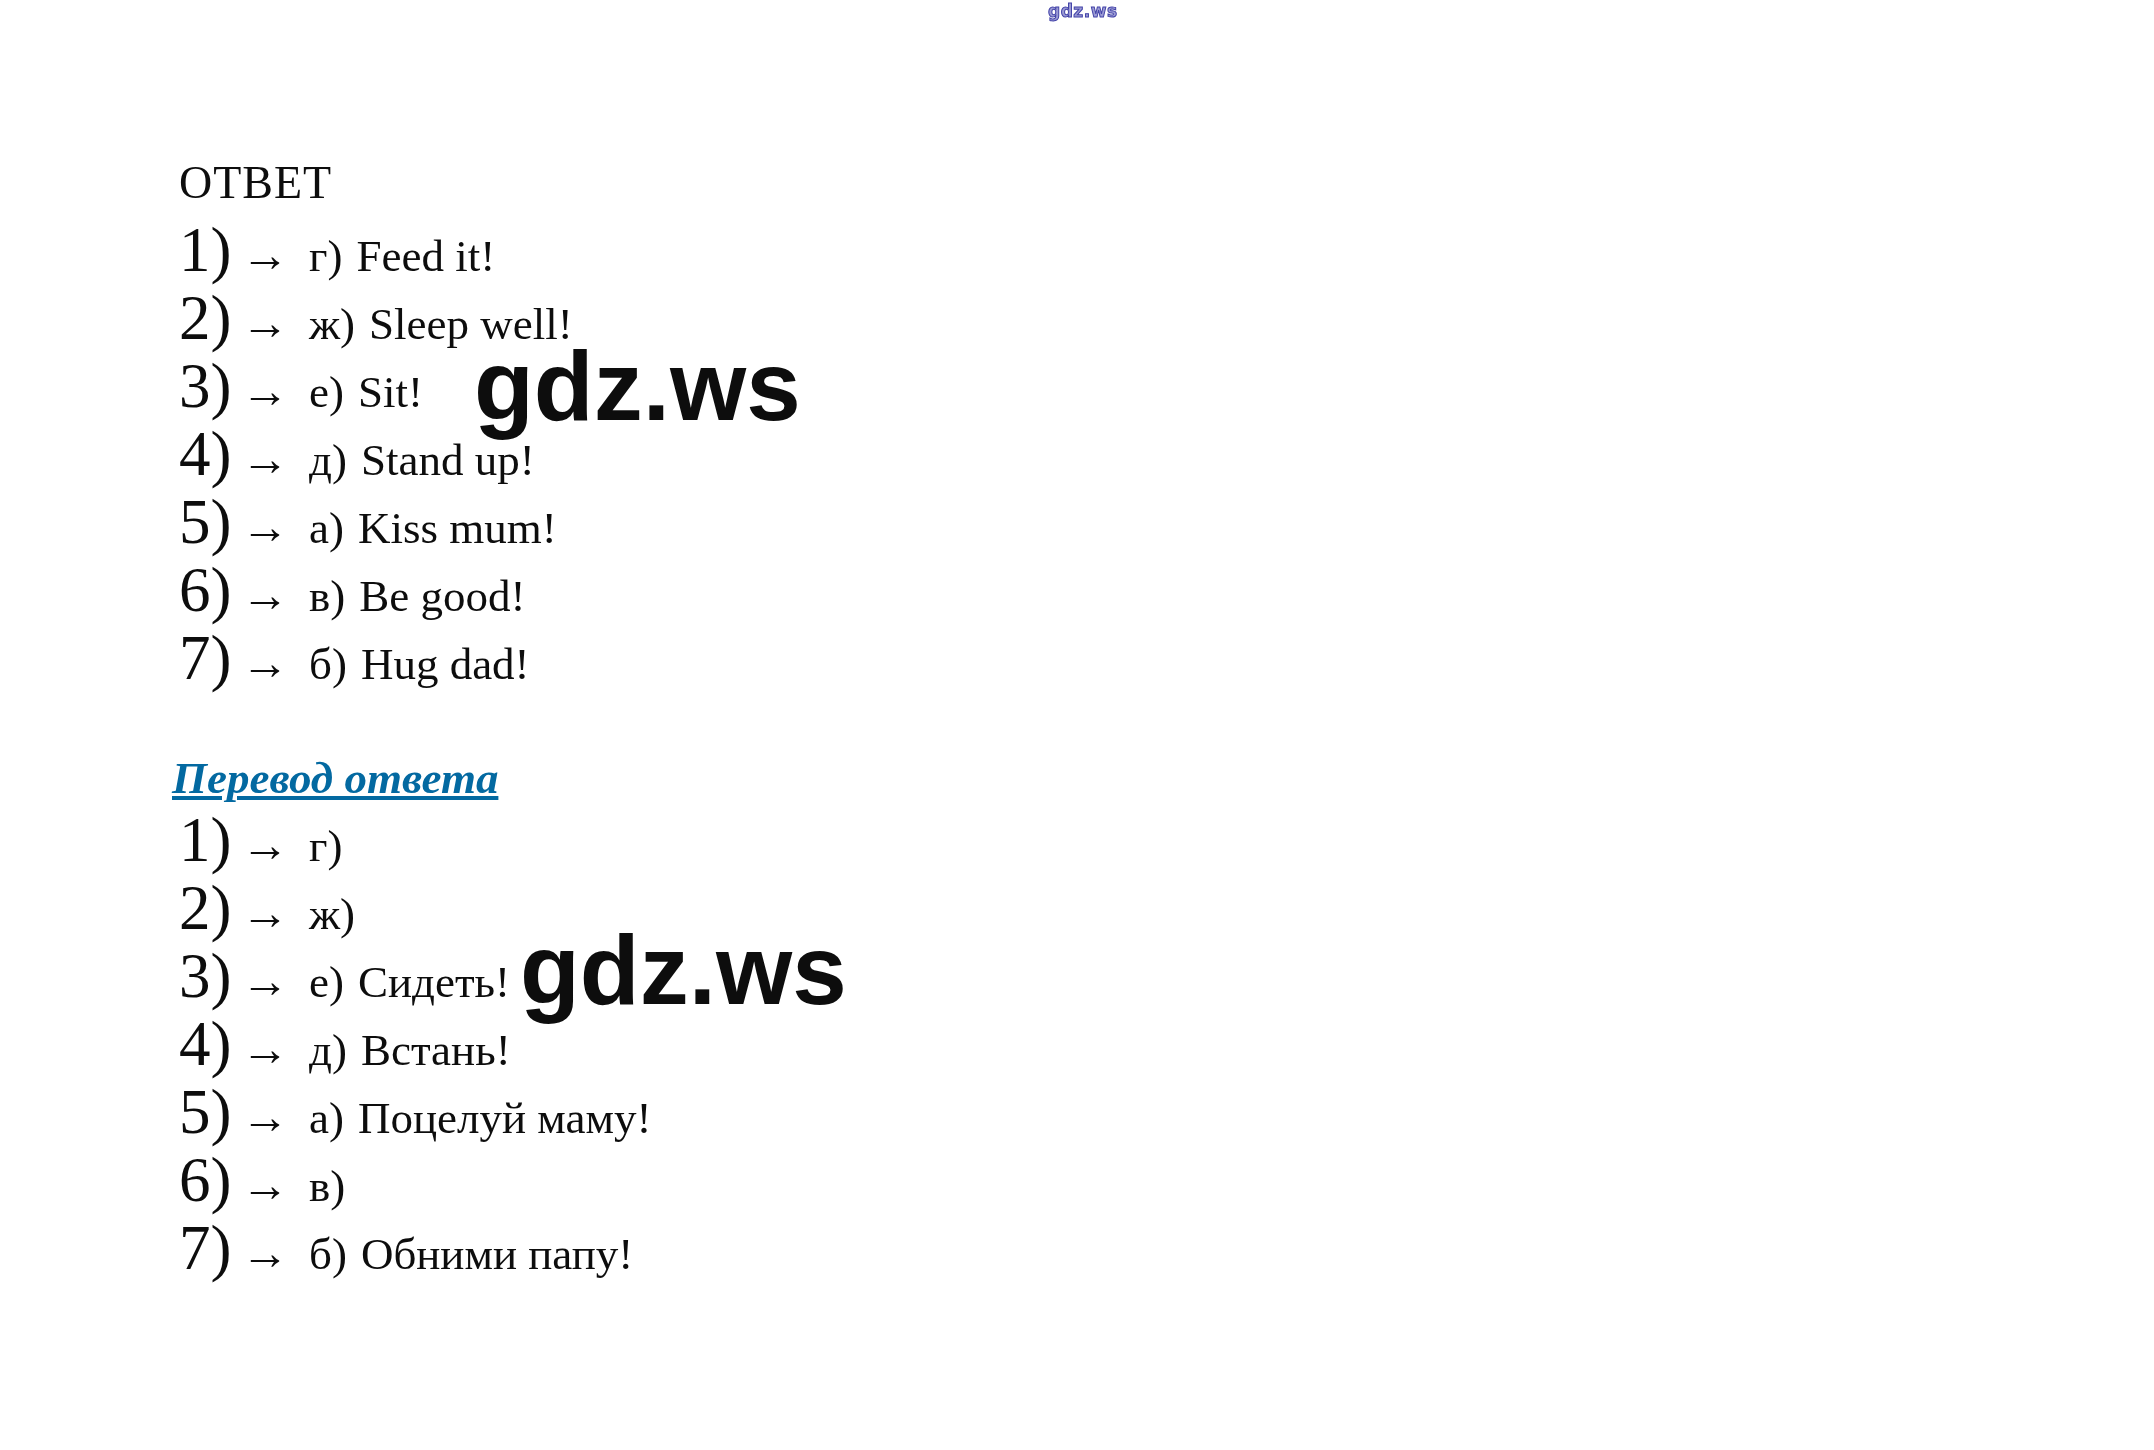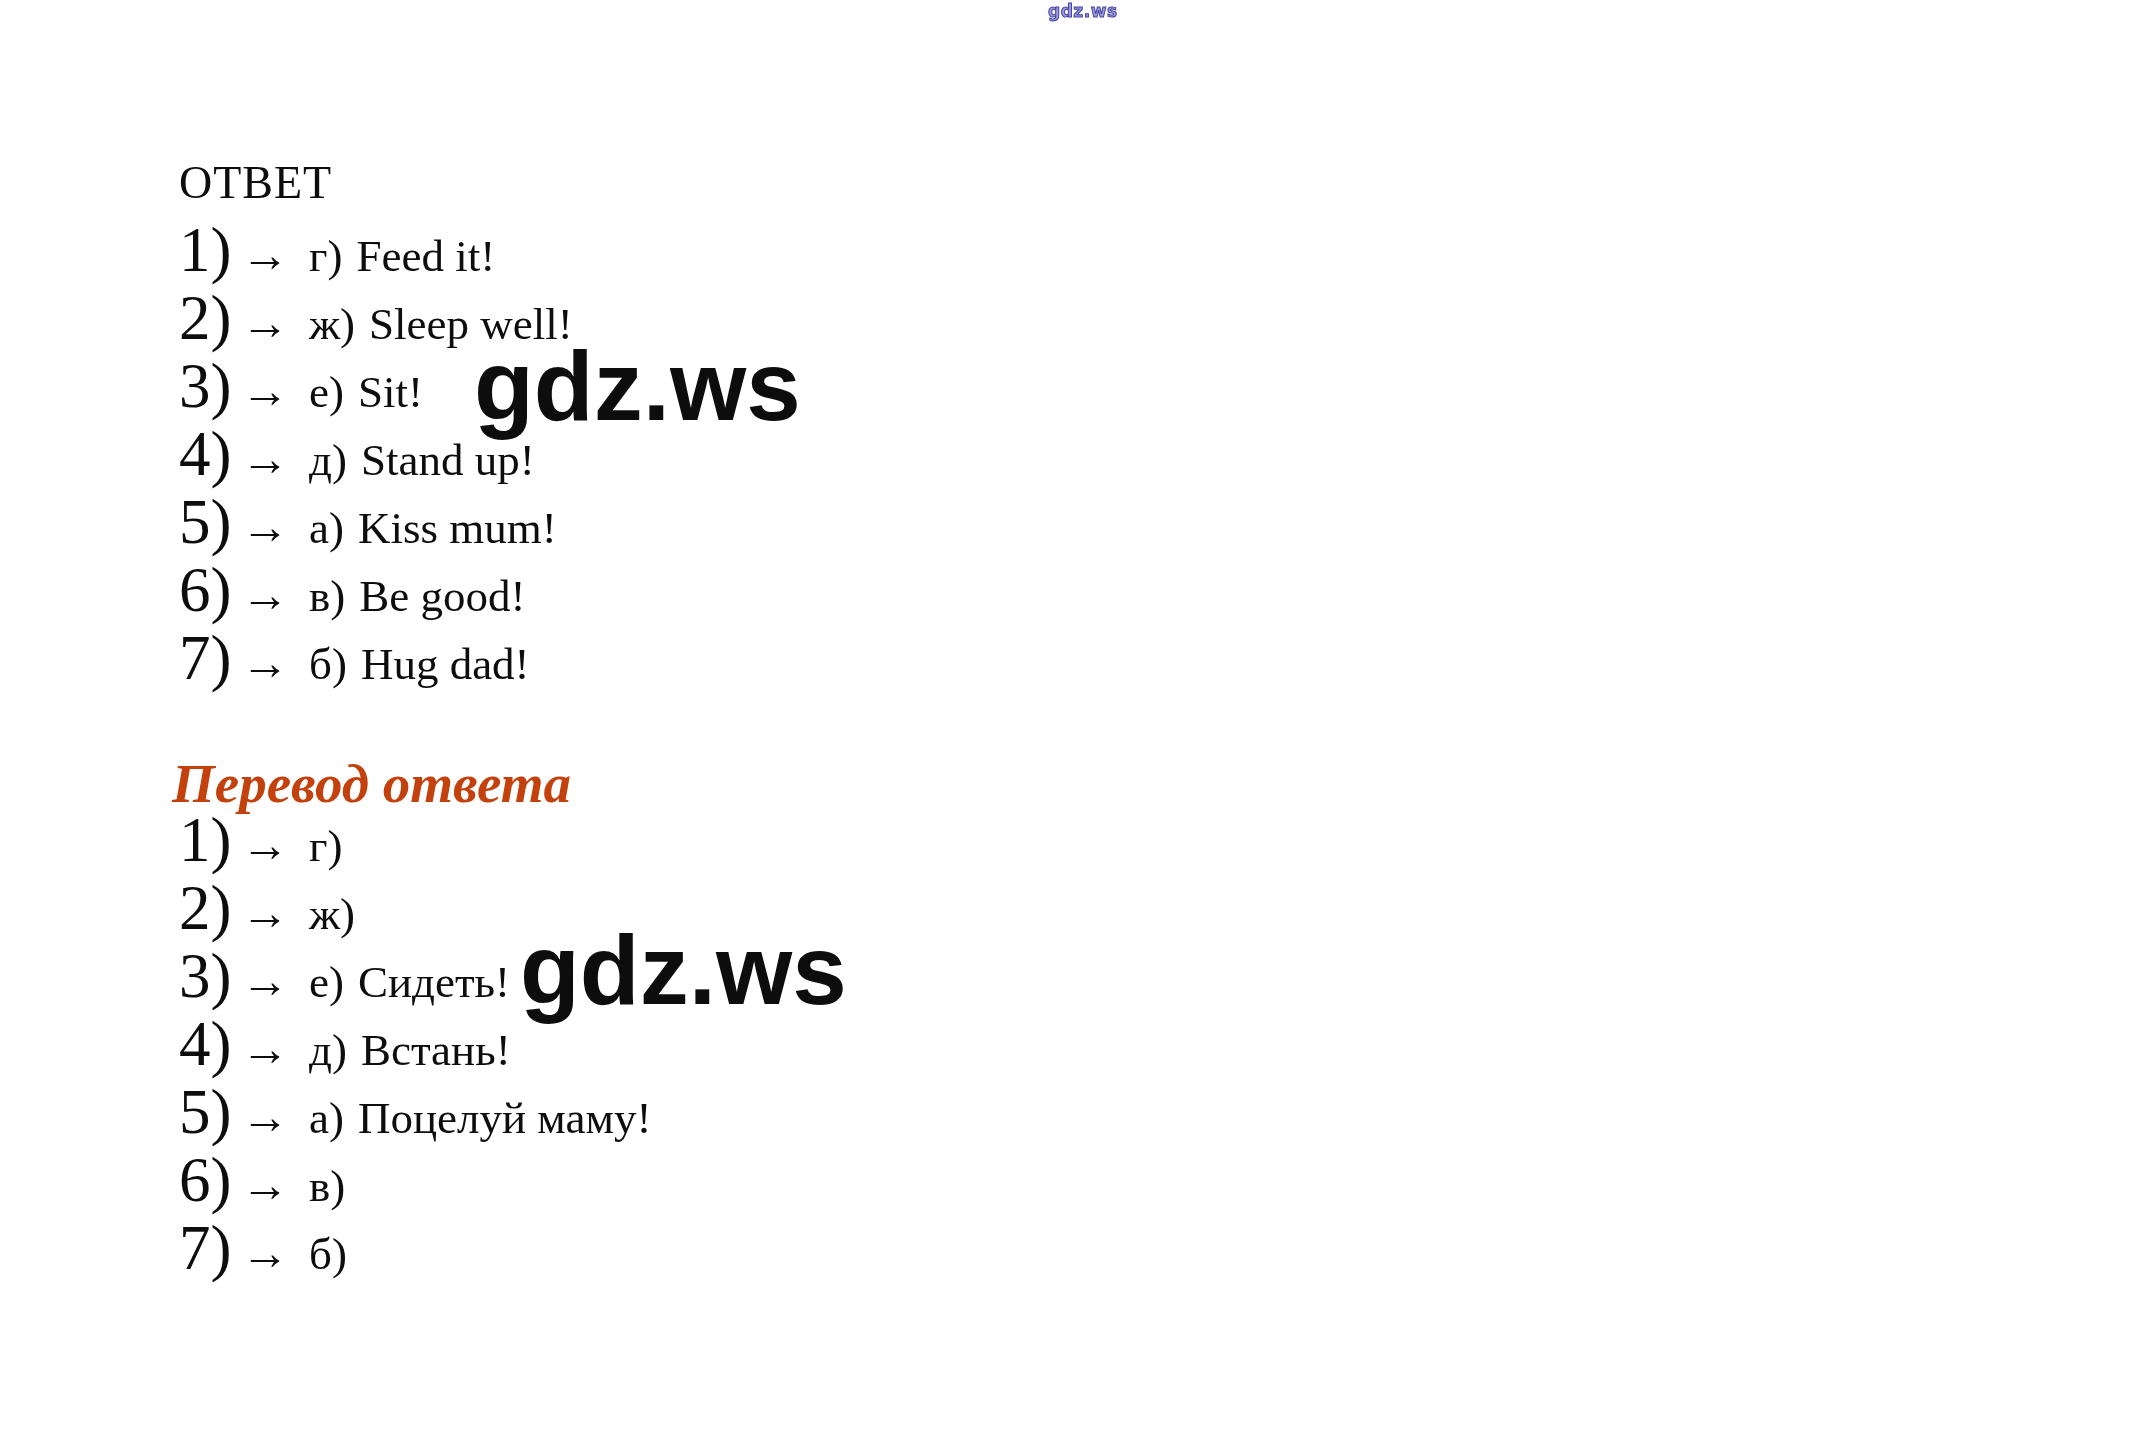--- a/index.html
+++ b/index.html
@@ -53,24 +53,25 @@
     font-weight: 400;
     letter-spacing: 1px;
     color: #0d0d0d;
   }
   .h-translation {
     position: absolute;
     left: 172px;
     top: 752px;
     margin: 0;
     font-family: "Liberation Serif", serif;
-    font-size: 55px;
+    font-size: 45px;
     font-weight: 700;
     font-style: italic;
-    color: #c2410c;
+    color: #0369a1;
+    text-decoration: underline;
   }
 
   .list {
     position: absolute;
     left: 179px;
   }
   .list-answer      { top: 216px; }
   .list-translation { top: 806px; }
 
   .line {
@@ -189,16 +190,17 @@
     </div>
     <div class="line">
       <span class="num">6)</span>
       <span class="arrow">→</span>
       <span class="letter">в)</span>
     </div>
     <div class="line">
       <span class="num">7)</span>
       <span class="arrow">→</span>
       <span class="letter">б)</span>
+      <span class="text">Обними папу!</span>
     </div>
   </div>
 
 </div>
 
 </body></html>

